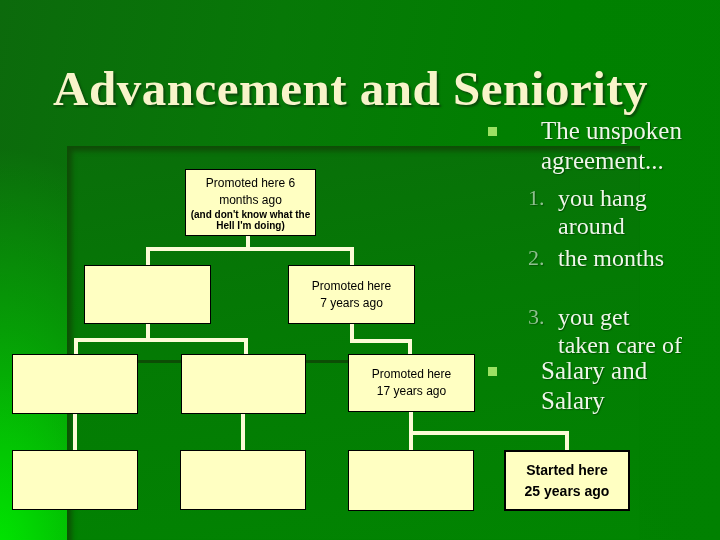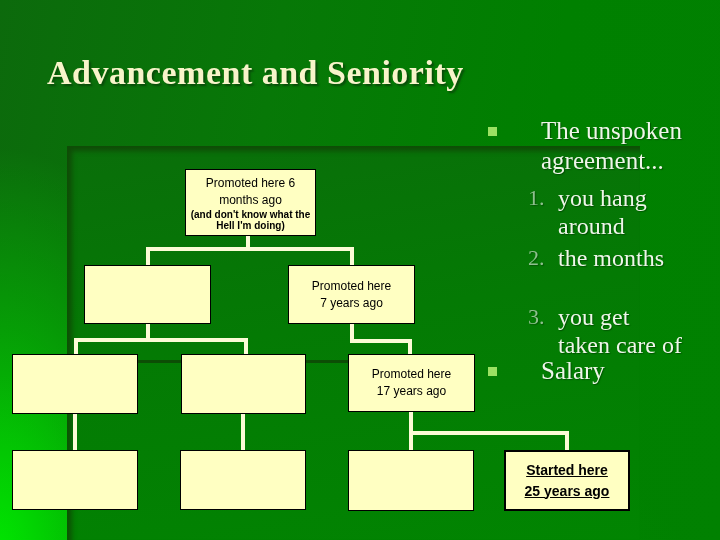--- a/index.html
+++ b/index.html
@@ -4,35 +4,35 @@
 <style>
   html,body{margin:0;padding:0;}
   body{width:720px;height:540px;overflow:hidden;position:relative;
        font-family:"Liberation Serif", serif;}
   .slide{position:absolute;left:0;top:0;width:720px;height:540px;
          background:linear-gradient(100deg,#0c6a0c 0%,#077807 35%,#008000 70%,#018101 100%);}
   .bg-glow{position:absolute;left:0;top:0;width:720px;height:540px;
          background:
            radial-gradient(ellipse 300px 560px at 0% 102%, rgba(0,240,0,0.9) 0%, rgba(0,215,0,0.45) 40%, rgba(0,180,0,0) 72%),
            radial-gradient(ellipse 900px 300px at 10% 108%, rgba(0,190,0,0.30) 0%, rgba(0,190,0,0) 70%);}
-  .title{position:absolute;left:43px;top:50px;margin:4px;
-         font-size:34px;font-weight:bold;color:#f8f4ca;letter-spacing:0.5px;
+  .title{position:absolute;left:43px;top:50px;margin:10px;
+         font-size:49px;font-weight:bold;color:#f8f4ca;letter-spacing:0.5px;
          text-shadow:2px 2px 2px #0a4a0a;white-space:nowrap;}
   .canvas{position:absolute;left:67px;top:146px;width:573px;height:394px;
          background:linear-gradient(170deg,#0a6e0a 0%,#047a04 45%,#018501 100%);
          box-shadow:inset 5px 5px 5px rgba(20,50,5,0.55);}
   .seam{position:absolute;background:rgba(18,48,6,0.6);}
   .conn{position:absolute;background:#fcfcd6;z-index:3;}
   .obox{position:absolute;z-index:4;background:#ffffc2;border:1.5px solid #000;
         box-sizing:border-box;display:flex;flex-direction:column;justify-content:center;
         align-items:center;text-align:center;color:#000;
         font-family:"Liberation Sans", sans-serif;}
   .obox-line{font-size:12px;line-height:17px;}
   .obox-sub{font-size:10px;line-height:11px;font-weight:bold;}
-  .obox-bold{border-width:2px;text-decoration:underline;}
+  .obox-bold{border-width:2px;}
   .obox-bold .obox-line{font-weight:bold;font-size:14px;line-height:21px;}
   .bullet-item{position:absolute;left:488px;display:flex;z-index:5;}
   .sq{width:9px;height:9px;margin-top:11px;flex:0 0 9px;}
   .b-text{margin-left:44px;font-size:25px;line-height:30px;color:#eff6ea;
           text-shadow:1px 1px 1px rgba(0,50,0,0.55);}
   .b-line,.n-line{display:block;white-space:nowrap;}
   .num-item{position:absolute;left:528px;z-index:5;}
   .num{position:absolute;left:0;top:0;font-size:22px;line-height:28px;
        text-shadow:1px 1px 1px rgba(0,50,0,0.45);}
   .n-text{margin-left:30px;font-size:24px;line-height:28px;color:#eff6ea;
@@ -124,16 +124,17 @@
     <span class="num" style="color:#8fbf8f;">3.</span>
     <div class="n-text">
       <span class="n-line">you get</span>
       <span class="n-line">taken care of</span>
     </div>
   </div>
 
   <div class="bullet-item" style="top:356px;">
     <div class="sq" style="background:#9be163;"></div>
     <div class="b-text">
+      <span class="b-line">Salary and</span>
       <span class="b-line">Salary</span>
     </div>
   </div>
 </div>
 
 </body></html>

